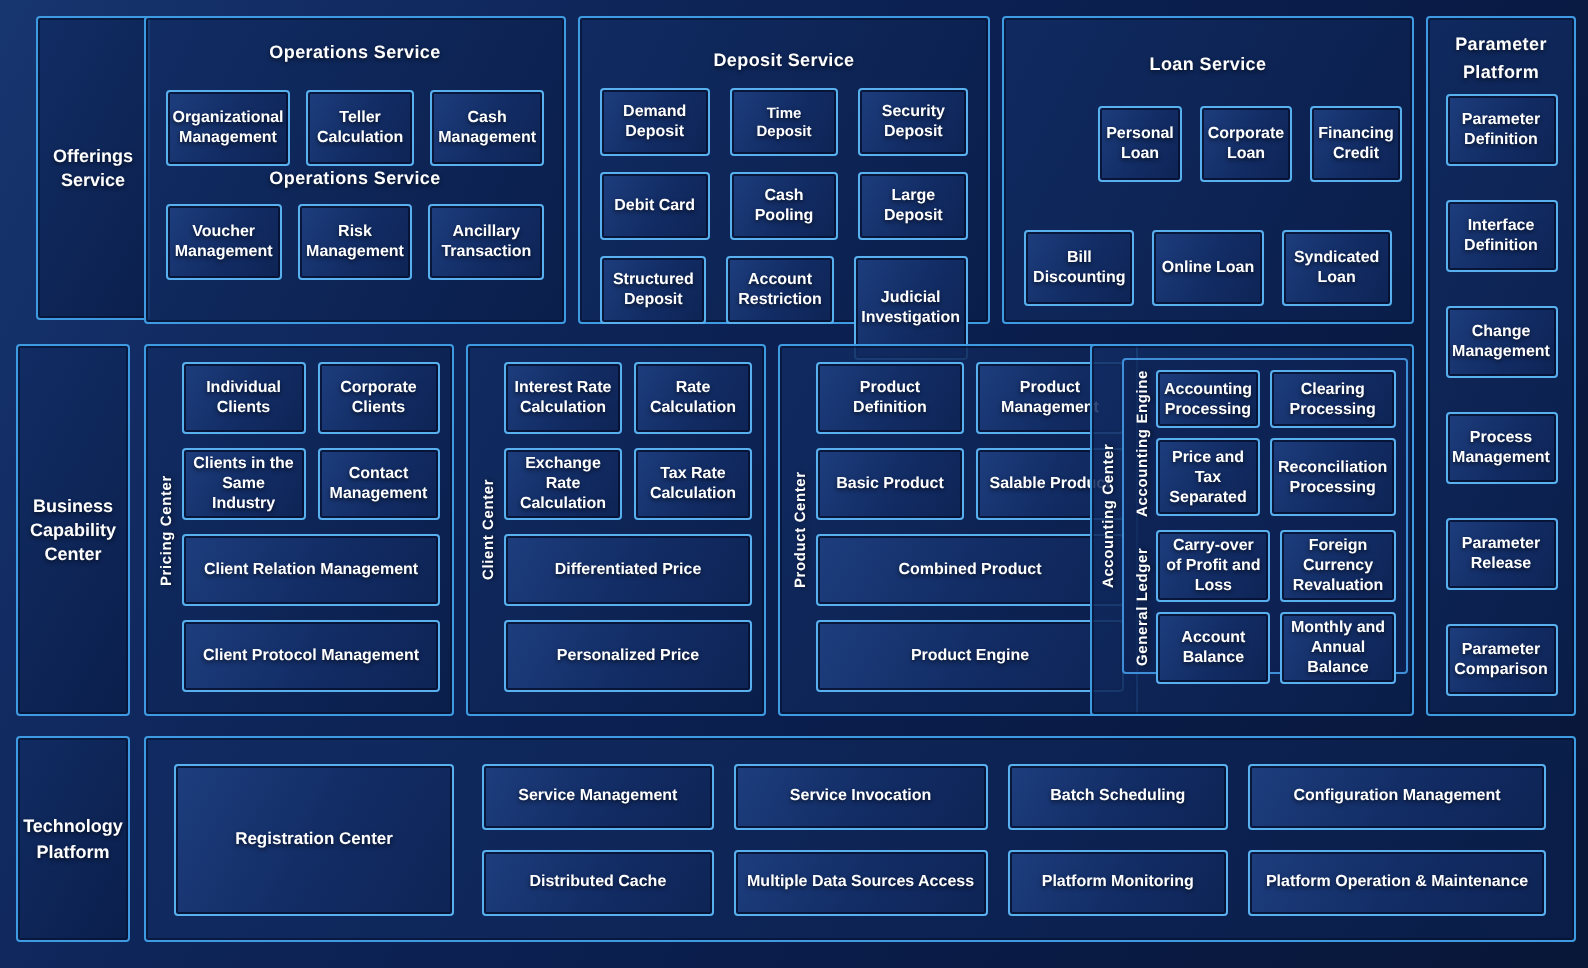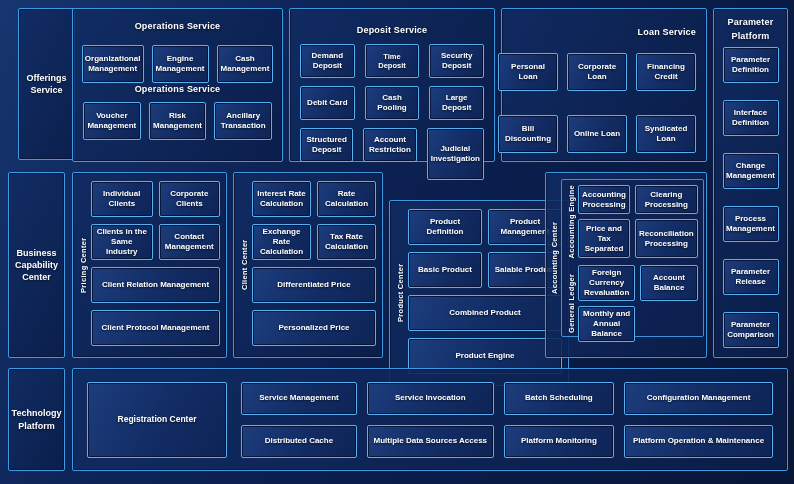--- a/index.html
+++ b/index.html
@@ -73,21 +73,21 @@
     <span>Business Capability Center</span>
   </div>
   <div class="panel rail" style="left:8px;top:368px;width:57px;height:103px;">
     <span>Technology Platform</span>
   </div>
 
   <div class="panel svc" style="left:72px;top:8px;width:211px;height:154px;">
     <div class="panel-title" style="margin-top:4px;">Operations Service</div>
     <div class="row" style="margin-top:14px;">
       <div class="box">Organizational Management</div>
-      <div class="box">Engine Management</div>
+      <div class="box">Teller Calculation</div>
       <div class="box">Cash Management</div>
     </div>
     <div class="panel-title" style="margin-top:1px;">Operations Service</div>
     <div class="row" style="margin-top:8px;">
       <div class="box">Voucher Management</div>
       <div class="box">Risk Management</div>
       <div class="box">Ancillary Transaction</div>
     </div>
   </div>
 
@@ -103,21 +103,21 @@
       <div class="box" style="width:58px;height:34px;text-align:center;">Cash Pooling</div>
       <div class="box" style="width:58px;height:34px;">Large Deposit</div>
     </div>
     <div class="row" style="margin-top:8px;gap:10px;">
       <div class="box" style="width:58px;height:34px;">Structured Deposit</div>
       <div class="box" style="width:58px;height:34px;">Account Restriction</div>
       <div class="box" style="width:58px;height:52px;">Judicial Investigation</div>
     </div>
   </div>
 
-  <div class="panel svc" style="left:501px;top:8px;width:206px;height:154px;align-items:flex-end;">
+  <div class="panel svc" style="left:501px;top:8px;width:206px;height:154px;">
     <div class="panel-title" style="margin-top:10px;">Loan Service</div>
     <div class="row" style="margin-top:16px;gap:9px;padding-left:42px;">
       <div class="box" style="width:60px;height:38px;">Personal Loan</div>
       <div class="box" style="width:60px;height:38px;">Corporate Loan</div>
       <div class="box" style="width:60px;height:38px;">Financing Credit</div>
     </div>
     <div class="row" style="margin-top:24px;gap:9px;">
       <div class="box" style="width:60px;height:38px;">Bill Discounting</div>
       <div class="box" style="width:60px;height:38px;">Online Loan</div>
       <div class="box" style="width:60px;height:38px;">Syndicated Loan</div>
@@ -159,21 +159,21 @@
       </div>
       <div class="row2">
         <div class="box">Exchange Rate Calculation</div>
         <div class="box">Tax Rate Calculation</div>
       </div>
       <div class="box wide">Differentiated Price</div>
       <div class="box wide">Personalized Price</div>
     </div>
   </div>
 
-  <div class="panel center" style="left:389px;top:172px;width:180px;height:186px;margin-top:28px;">
+  <div class="panel center" style="left:389px;top:172px;width:180px;height:186px;">
     <div class="v-label">Product Center</div>
     <div class="content">
       <div class="row2">
         <div class="box">Product Definition</div>
         <div class="box">Product Management</div>
       </div>
       <div class="row2">
         <div class="box">Basic Product</div>
         <div class="box">Salable Product</div>
       </div>
@@ -190,20 +190,21 @@
         <div class="grid">
           <div class="box">Accounting Processing</div>
           <div class="box">Clearing Processing</div>
           <div class="box">Price and Tax Separated</div>
           <div class="box">Reconciliation Processing</div>
         </div>
       </div>
       <div class="group">
         <div class="v-label" style="flex:0 0 14px;">General Ledger</div>
         <div class="grid">
+          <div class="box">Carry-over of Profit and Loss</div>
           <div class="box">Foreign Currency Revaluation</div>
           <div class="box">Account Balance</div>
           <div class="box">Monthly and Annual Balance</div>
         </div>
       </div>
     </div>
   </div>
 
   <div class="panel bottom" style="left:72px;top:368px;width:716px;height:103px;">
     <div class="box reg-box">Registration Center</div>

